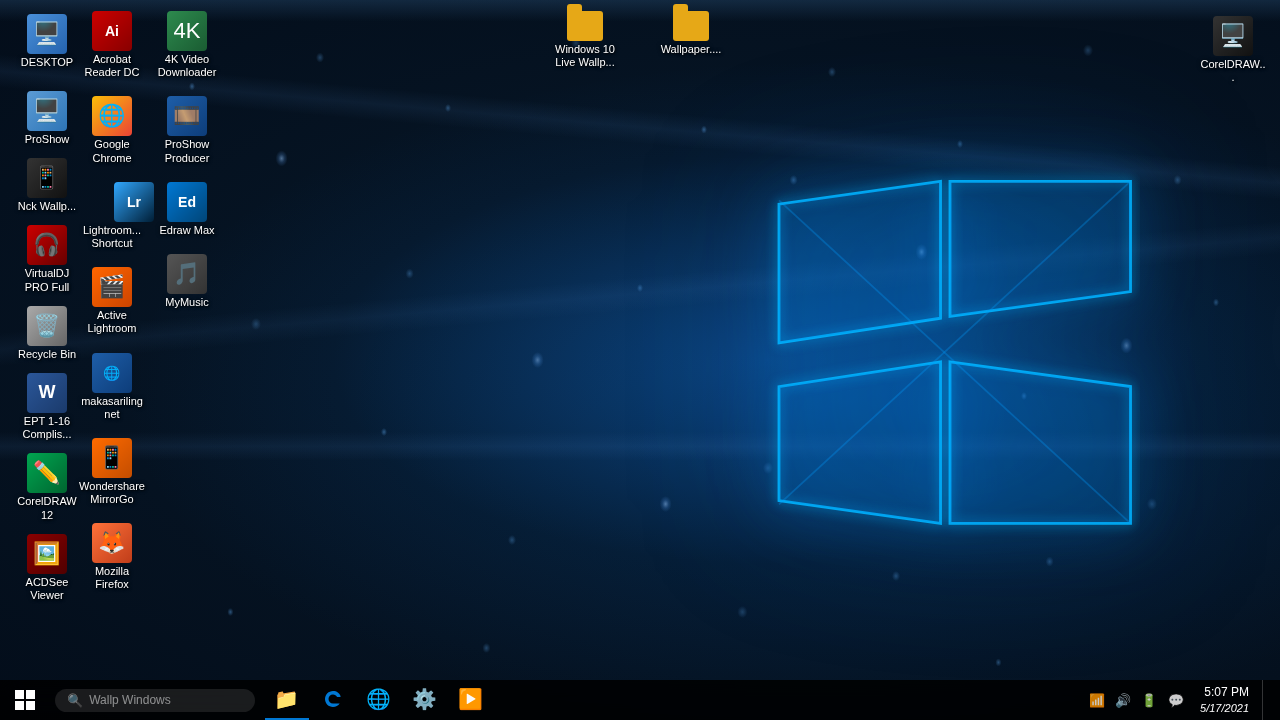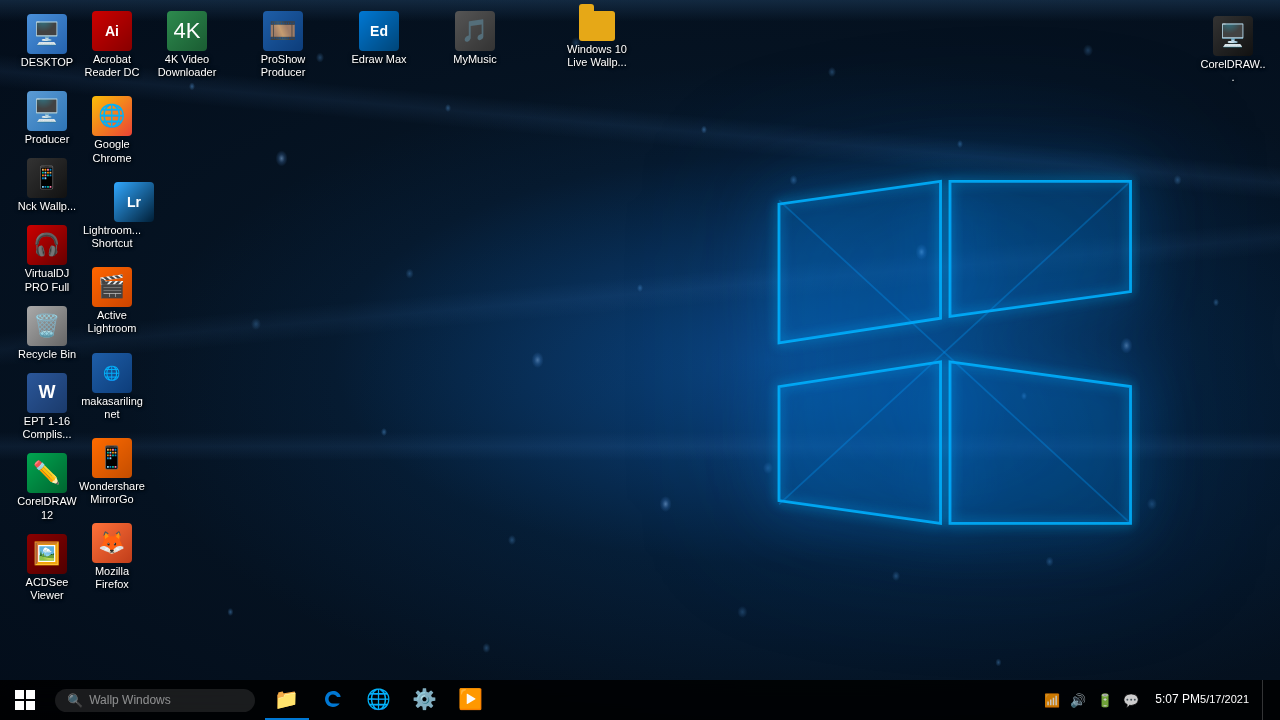--- a/index.html
+++ b/index.html
@@ -139,31 +139,31 @@
       gap: 5px;
       justify-content: center;
     }
 
     
     .icons-col3 {
       position: absolute;
       left: 140px;
       top: 0;
       display: flex;
-      flex-direction: row;
+      flex-direction: column;
       z-index: 10;
       padding: 5px;
-      gap: 12px;
+      gap: 5px;
     }
 
     
     .icons-top-center {
       position: absolute;
       top: 5px;
-      left: 555px;
+      left: 543px;
       display: flex;
       flex-direction: row;
       gap: 22px;
       z-index: 10;
     }
 
     
     .icons-top-right {
       position: absolute;
       top: 5px;
@@ -283,35 +283,37 @@
     .taskbar-systray {
       display: flex;
       align-items: center;
       gap: 4px;
       color: white;
       font-size: 12px;
     }
 
     .taskbar-time {
       display: flex;
-      flex-direction: row;
+      flex-direction: column;
+      align-items: flex-end;
       color: white;
       font-size: 11px;
       line-height: 1.3;
       cursor: pointer;
       padding: 0 8px;
     }
 
     .taskbar-time-clock {
       font-size: 12px;
       font-weight: 500;
     }
 
     .taskbar-time-date {
       font-size: 11px;
+      font-style: italic;
     }
 
     .taskbar-show-desktop {
       width: 8px;
       height: 40px;
       border-left: 1px solid rgba(255,255,255,0.2);
       cursor: pointer;
     }
 
     .systray-icon {
@@ -416,21 +418,21 @@
 
   <div class="icons-left">
 
     <div class="icon-item" style="margin-top:5px;">
       <div class="icon-svg-wrapper icon-desktop">🖥️</div>
       <span class="icon-label">DESKTOP</span>
     </div>
 
     <div class="icon-item" style="margin-top:2px;">
       <div class="icon-svg-wrapper icon-computer">🖥️</div>
-      <span class="icon-label">Producer</span>
+      <span class="icon-label">ProShow</span>
     </div>
 
     <div class="icon-item" style="margin-top:2px;">
       <div class="icon-svg-wrapper icon-nck">📱</div>
       <span class="icon-label">Nck Wallp...</span>
     </div>
 
     <div class="icon-item" style="margin-top:2px;">
       <div class="icon-svg-wrapper icon-virtualdj">🎧</div>
       <span class="icon-label">VirtualDJ PRO Full</span>
@@ -506,20 +508,26 @@
       <span class="icon-label">MyMusic</span>
     </div>
   </div>
 
   <div class="icons-top-center">
     <div class="icon-item">
       <div style="margin-bottom:2px;">
         <div class="folder-sm"></div>
       </div>
       <span class="icon-label">Windows 10 Live Wallp...</span>
+    </div>
+    <div class="icon-item">
+      <div style="margin-bottom:2px;">
+        <div class="folder-sm"></div>
+      </div>
+      <span class="icon-label">Wallpaper....</span>
     </div>
   </div>
 
   <div class="icons-top-right">
     <div class="icon-item">
       <div class="icon-svg-wrapper icon-alivdesk">🖥️</div>
       <span class="icon-label">CorelDRAW...</span>
     </div>
   </div>
 

